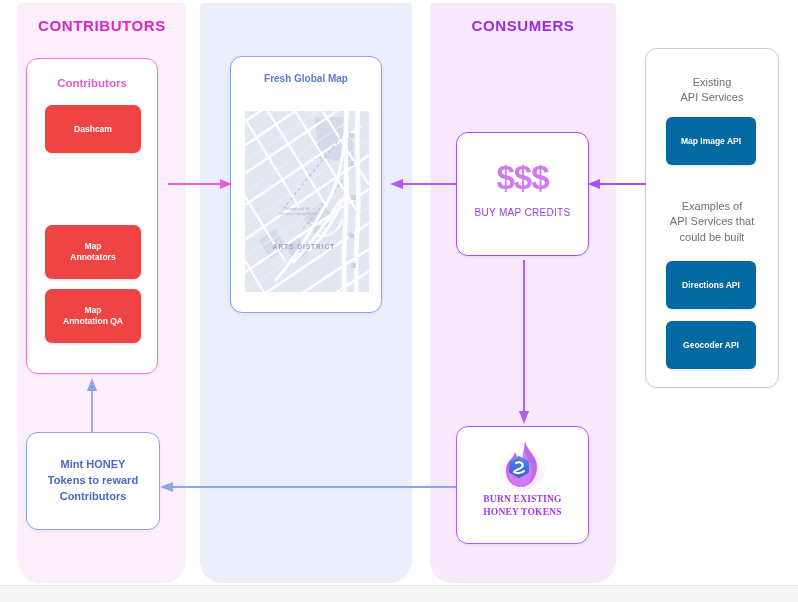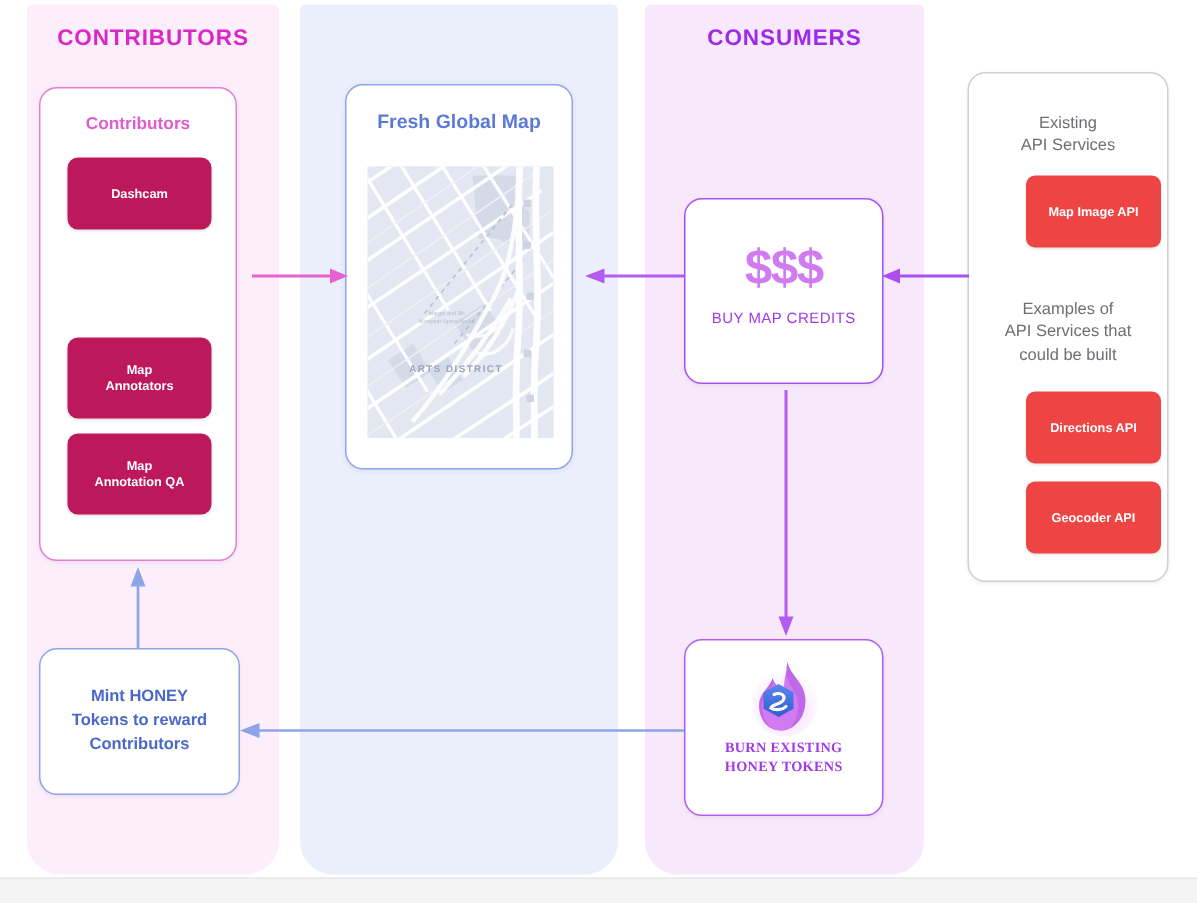--- a/index.html
+++ b/index.html
@@ -64,21 +64,21 @@
   .card-contributors .card-head {
     position: absolute;
     top: 18px; left: 0; width: 100%;
     text-align: center;
     font-size: 11.5px; font-weight: bold;
     color: #e05ccd;
   }
   .pill {
     position: absolute;
     left: 18px; width: 96px;
-    background: #be185d;
+    background: #ef4444;
     border-radius: 7px;
     color: #ffffff;
     font-size: 8.5px;
     font-weight: bold;
     display: flex;
     align-items: center;
     justify-content: center;
     text-align: center;
     line-height: 1.25;
     box-shadow: 0 1px 2px rgba(0,0,0,0.12);
@@ -109,21 +109,21 @@
   .card-map {
     left: 230px; top: 56px;
     width: 152px; height: 257px;
     border: 1.6px solid #8ea4e8;
     box-shadow: 0 1px 4px rgba(0,0,0,0.07);
   }
   .map-head {
     position: absolute;
     top: 16px; left: 0; width: 100%;
     text-align: center;
-    font-size: 13px; font-weight: bold;
+    font-size: 10px; font-weight: bold;
     color: #5b7ad6;
   }
   .map-thumb {
     position: absolute;
     left: 14px; top: 54px;
     width: 124px; height: 181px;
     background: #e4e8f2;
     overflow: hidden;
   }
   .map-thumb svg { display: block; }
@@ -207,22 +207,22 @@
     left: 0; width: 100%;
     text-align: center;
     font-size: 11px;
     line-height: 1.4;
     color: #6e6e73;
   }
   .api-head-1 { top: 26px; }
   .api-head-2 { top: 150px; }
   .api-box {
     position: absolute;
-    left: 38px; width: 90px; height: 48px;
-    background: #ef4444;
+    left: 20px; width: 90px; height: 48px;
+    background: #0369a1;
     border-radius: 6px;
     color: #ffffff;
     font-size: 8.5px;
     font-weight: bold;
     display: flex;
     align-items: center;
     justify-content: center;
     box-shadow: 0 1px 2px rgba(0,0,0,0.12);
   }
   .api-box-1 { top: 68px; }

